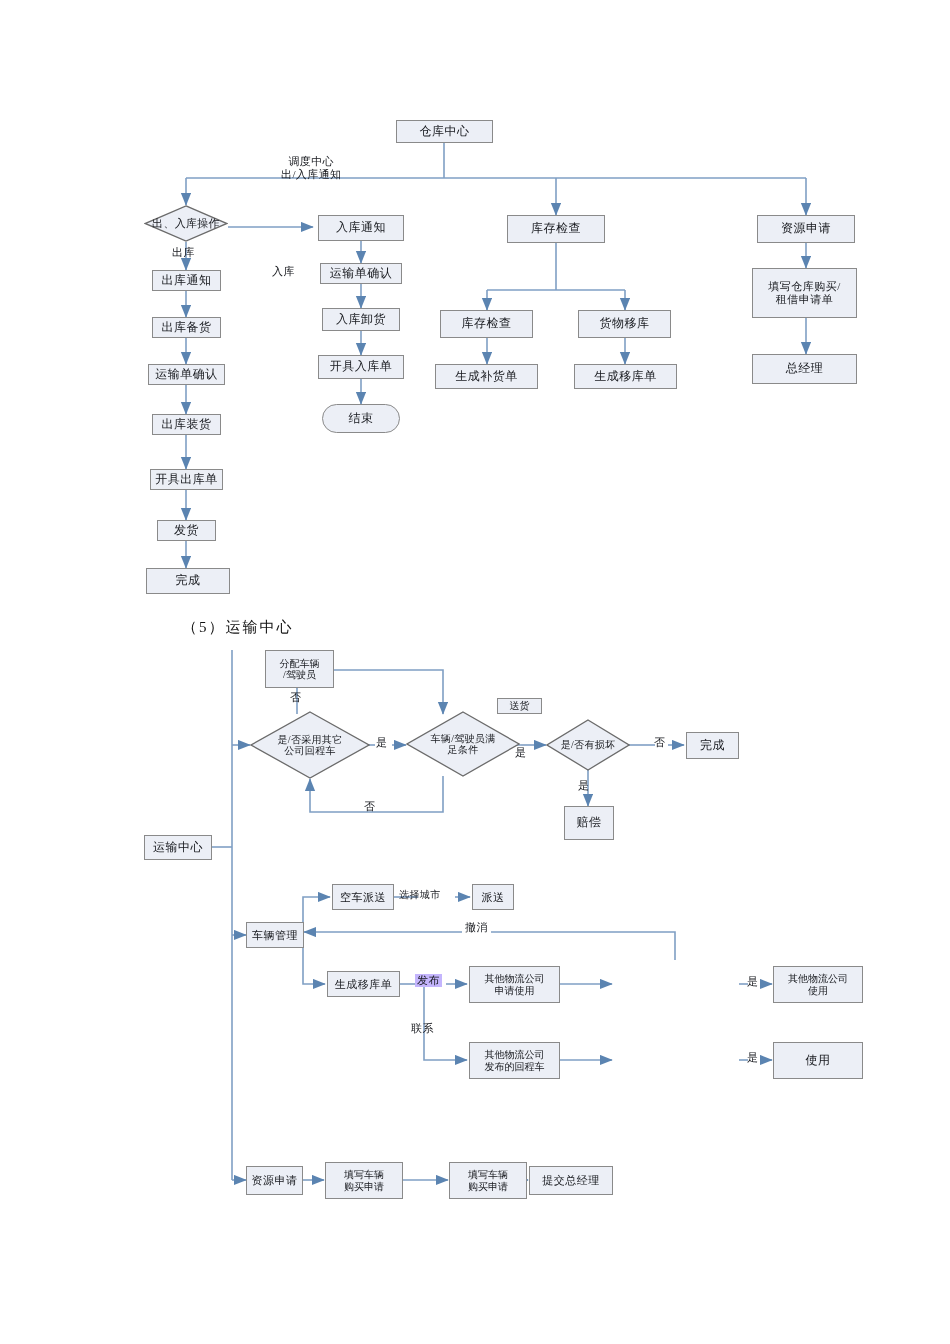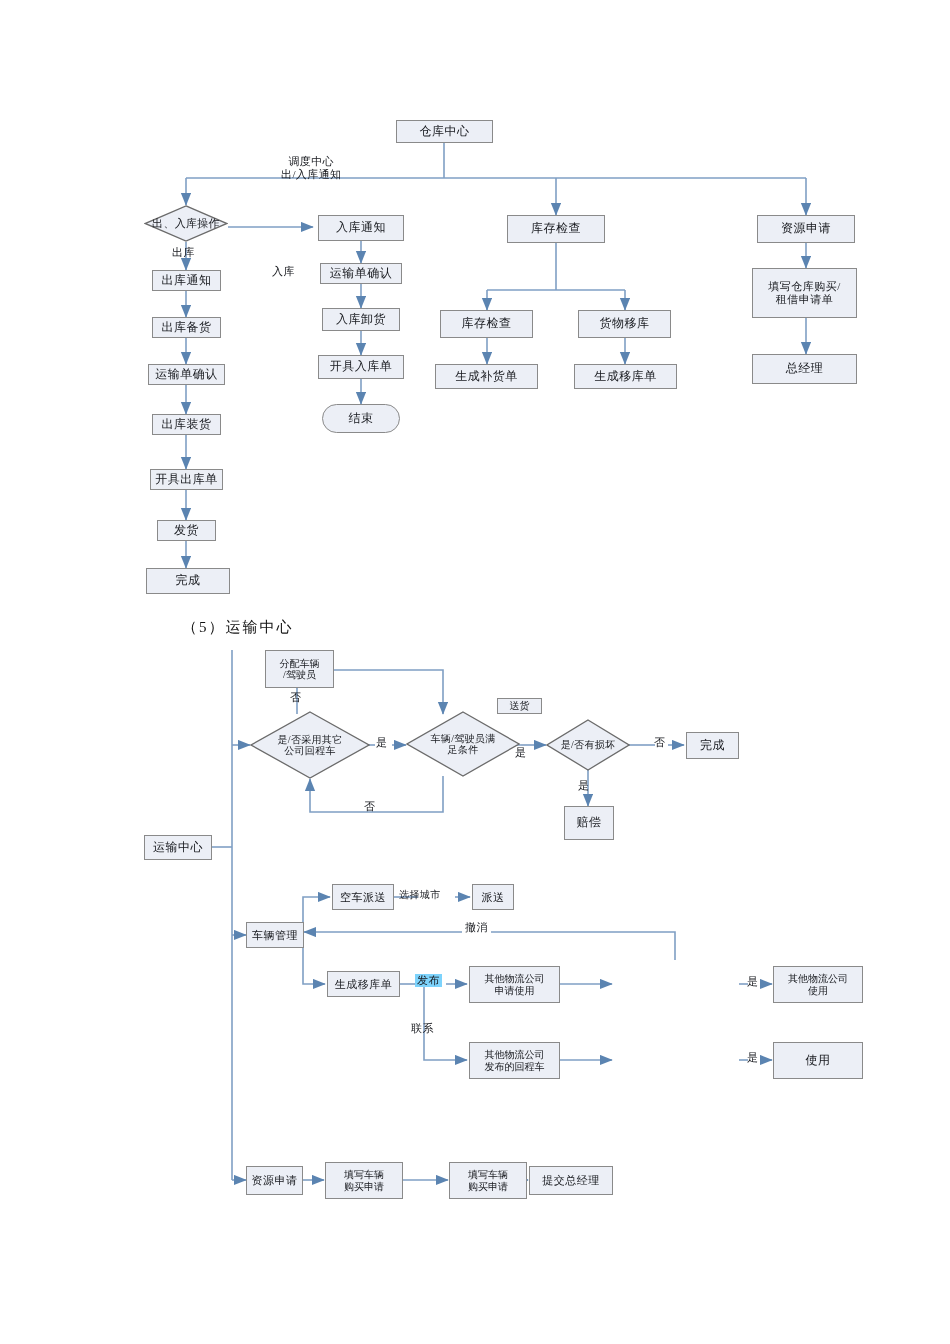--- a/index.html
+++ b/index.html
@@ -286,21 +286,21 @@
 
   <div class="node small" style="left:246px; top:922px; width:58px; height:26px;">车辆管理</div>
 
   <div class="node small" style="left:332px; top:884px; width:62px; height:26px;">空车派送</div>
   <div class="edge-label" style="left:399px; top:889px; font-size:10px;">选择城市</div>
   <div class="node small" style="left:472px; top:884px; width:42px; height:26px;">派送</div>
 
   <div class="edge-label" style="left:462px; top:921px; background:#ffffff; padding:0 3px;">撤消</div>
 
   <div class="node small" style="left:327px; top:971px; width:73px; height:26px;">生成移库单</div>
-  <div class="edge-label" style="left:415px; top:974px; background:#7dd3fc; padding:0 2px;">发布</div>
+  <div class="edge-label" style="left:415px; top:974px; background:#c4b5fd; padding:0 2px;">发布</div>
   <div class="edge-label" style="left:411px; top:1022px;">联系</div>
 
   <div class="node tiny" style="left:469px; top:966px; width:91px; height:37px;">其他物流公司
 申请使用</div>
 
   <div class="edge-label" style="left:747px; top:975px;">是</div>
   <div class="node tiny" style="left:773px; top:966px; width:90px; height:37px;">其他物流公司
 使用</div>
 
   <div class="node tiny" style="left:469px; top:1042px; width:91px; height:37px;">其他物流公司

